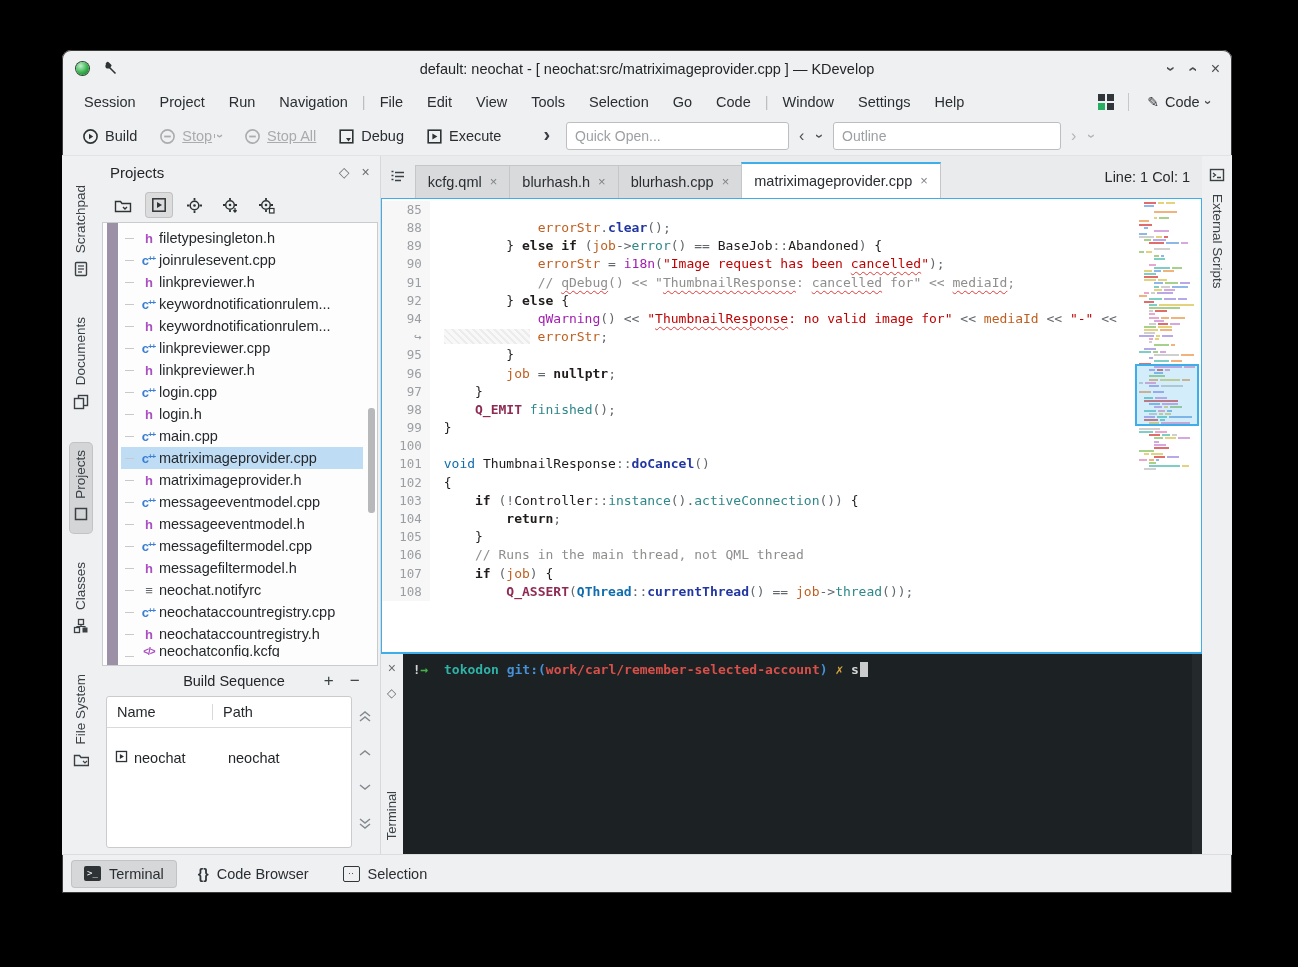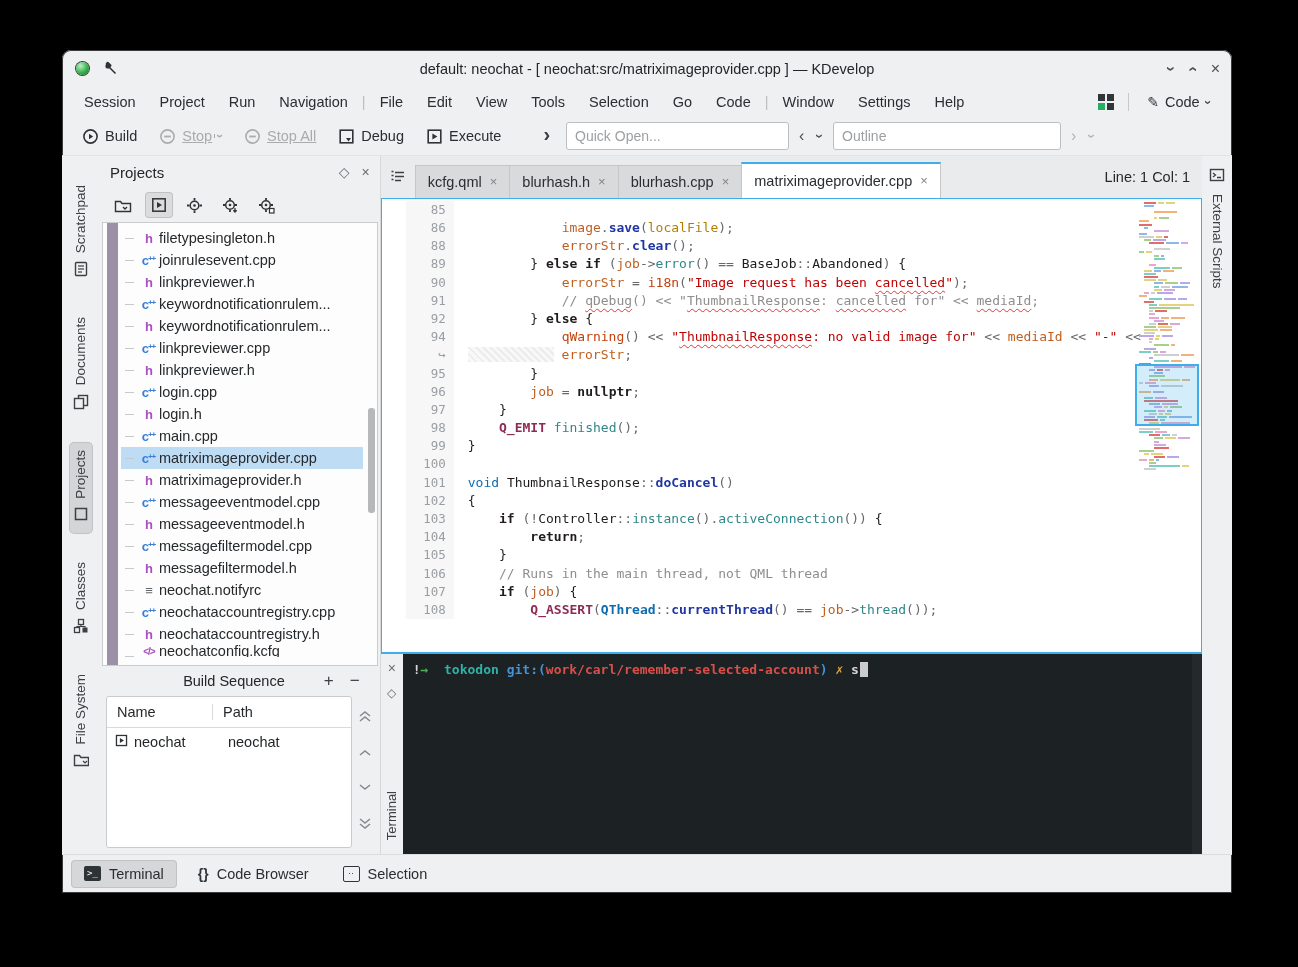--- a/index.html
+++ b/index.html
@@ -69,45 +69,45 @@
   .tree-scroll{position:absolute;right:2px;top:185px;width:7px;height:105px;background:#b6b8ba;border-radius:3px;}
   
   .bs-head{height:30px;display:flex;align-items:center;padding:0 12px;font-size:14.5px;color:#232629;}
   .bs-title{flex:1;text-align:center;padding-left:40px;}
   .bs-btn{font-size:17px;color:#3b4045;padding:0 8px;}
   .bs-body{height:152px;display:flex;padding:0 2px 6px 6px;}
   .bs-table{flex:1;background:#fff;border:1px solid #c9cbcd;border-radius:3px;font-size:14.5px;overflow:hidden;}
   .bs-cols{display:flex;border-bottom:1px solid #d8dadb;height:30px;align-items:center;}
   .bs-cols div{padding:0 10px;color:#26292c;}
   .bs-cols div:first-child{width:85px;border-right:1px solid #d8dadb;}
-  .bs-row{display:flex;align-items:center;height:28px;}
+  .bs-row{display:flex;align-items:center;height:28px;margin-top:16px;}
   .bs-row .c1{width:95px;padding:0 8px;display:flex;align-items:center;gap:6px;}
   .bs-row .c2{padding:0 10px;}
   .bs-arrows{width:26px;display:flex;flex-direction:column;align-items:center;justify-content:space-between;padding:14px 0 18px;color:#85898d;}
   .bs-arrows svg{display:block;}
   
   .editor-col{width:822px;display:flex;flex-direction:column;}
   .tabbar{height:42px;background:#eaebec;display:flex;align-items:flex-end;}
   .tabbar-icon{width:34px;display:flex;align-items:center;justify-content:center;align-self:center;color:#3b4045;}
   .tab{height:32px;display:flex;align-items:center;gap:8px;padding:0 12px;font-size:14.5px;color:#2a2e32;
     background:#d9dadb;border:1px solid #c4c6c8;border-bottom:none;margin-right:-1px;}
   .tab .x{color:#7f8488;font-size:13px;}
   .tab.active{background:#fff;border-top:2px solid #3daee9;height:34px;}
   .linecol{margin-left:auto;align-self:center;font-size:14.5px;color:#26292c;padding-right:12px;}
   .editor{height:455px;background:#fff;border:1px solid #3daee9;border-bottom-width:2px;position:relative;overflow:hidden;
     font-family:"DejaVu Sans Mono","Liberation Mono",monospace;font-size:13px;}
   .codewrap{position:absolute;inset:0;padding-top:2px;}
-  .crow{display:flex;height:18.2px;line-height:18.2px;white-space:pre;margin-left:24px;}
+  .crow{display:flex;height:18.2px;line-height:18.2px;white-space:pre;}
   .gut{flex:0 0 40px;text-align:right;color:#9a9ea2;background:#f7f7f7;padding-right:8px;font-size:12.5px;}
   .fold{flex:0 0 14px;background:#fff;}
   .codeln{flex:1;}
   .wavyR{text-decoration:underline wavy #e03a3a 1px;text-underline-offset:2.5px;}
   .pl{color:#1f1c1b}.kw{color:#1f1c1b;font-weight:bold}.dt{color:#0f6cad}.dtb{color:#0f6cad;font-weight:bold}
   .fnb{color:#2136a0;font-weight:bold}.fnt{color:#2e8788}.var{color:#bf5e1e}.par{color:#b08000}
-  .str{color:#bf0303}.com{color:#8f8e8d}.op{color:#63686d}.mac{color:#8f2a53;font-weight:bold}.qfn{color:#c2410c}
+  .str{color:#bf0303}.com{color:#8f8e8d}.op{color:#63686d}.mac{color:#8f2a53;font-weight:bold}.qfn{color:#a21caf}
   .hatch{display:inline-block;width:86px;height:15px;vertical-align:-3px;
     background:repeating-linear-gradient(45deg,#ececec 0 2px,#f8f8f8 2px 5px);}
   .minimap{position:absolute;top:3px;right:4px;width:60px;height:276px;}
   .mmrow{position:absolute;height:2px;display:flex;gap:2px;}
   .mmrow i{display:block;height:2px;}
   .mmview{position:absolute;left:-2px;right:-2px;background:rgba(61,174,233,.22);border:2px solid #3daee9;}
   
   .terminal{height:201px;display:flex;background:#eff0f1;}
   .term-strip{width:22px;display:flex;flex-direction:column;align-items:center;color:#6a6e72;padding-top:6px;}
   .term-strip .x{font-size:14px;}
@@ -490,21 +490,20 @@
             <span class="tab active">
               <span>matriximageprovider.cpp</span>
               <span class="x">×</span>
             </span>
           </span>
         <span class="linecol">Line: 1 Col: 1</span>
       </div>
       <div class="editor">
         <div class="codewrap" id="code-slot">
             <div class="crow"><span class="gut">85</span><span class="fold"></span><span class="codeln"></span></div>
-            <div class="crow"><span class="gut">86</span><span class="fold"></span><span class="codeln"><span class="pl">            </span><span class="var">image</span><span class="op">.</span><span class="fnb">save</span><span class="op">(</span><span class="par">localFile</span><span class="op">);</span></span></div>
             <div class="crow"><span class="gut">88</span><span class="fold"></span><span class="codeln"><span class="pl">            </span><span class="var">errorStr</span><span class="op">.</span><span class="fnb">clear</span><span class="op">();</span></span></div>
             <div class="crow"><span class="gut">89</span><span class="fold"></span><span class="codeln"><span class="pl">        </span><span class="pl">} </span><span class="kw">else if</span><span class="op"> (</span><span class="var">job</span><span class="op">-&gt;</span><span class="fnt">error</span><span class="op">()</span><span class="op"> == </span><span class="pl">BaseJob</span><span class="op">::</span><span class="pl">Abandoned</span><span class="op">) </span><span class="pl">{</span></span></div>
             <div class="crow"><span class="gut">90</span><span class="fold"></span><span class="codeln"><span class="pl">            </span><span class="var">errorStr</span><span class="op"> = </span><span class="qfn">i18n</span><span class="op">(</span><span class="str">"Image request has been </span><span class="str wavyR">cancelled</span><span class="str">"</span><span class="op">);</span></span></div>
             <div class="crow"><span class="gut">91</span><span class="fold"></span><span class="codeln"><span class="pl">            </span><span class="com">// </span><span class="com wavyR">qDebug</span><span class="com">() &lt;&lt; "</span><span class="com wavyR">ThumbnailResponse</span><span class="com">: </span><span class="com wavyR">cancelled</span><span class="com"> for" &lt;&lt; </span><span class="com wavyR">mediaId</span><span class="com">;</span></span></div>
             <div class="crow"><span class="gut">92</span><span class="fold"></span><span class="codeln"><span class="pl">        </span><span class="pl">} </span><span class="kw">else</span><span class="pl"> {</span></span></div>
             <div class="crow"><span class="gut">94</span><span class="fold"></span><span class="codeln"><span class="pl">            </span><span class="qfn">qWarning</span><span class="op">() &lt;&lt; </span><span class="str">"</span><span class="str wavyR">ThumbnailResponse</span><span class="str">: no valid image for"</span><span class="op"> &lt;&lt; </span><span class="var">mediaId</span><span class="op"> &lt;&lt; </span><span class="str">"-"</span><span class="op"> &lt;&lt;</span></span></div>
             <div class="crow"><span class="gut">↪</span><span class="fold"></span><span class="codeln"><span class="hatch"></span> <span class="var">errorStr</span><span class="op">;</span></span></div>
             <div class="crow"><span class="gut">95</span><span class="fold"></span><span class="codeln"><span class="pl">        </span><span class="pl">}</span></span></div>
             <div class="crow"><span class="gut">96</span><span class="fold"></span><span class="codeln"><span class="pl">        </span><span class="var">job</span><span class="op"> = </span><span class="kw">nullptr</span><span class="op">;</span></span></div>
             <div class="crow"><span class="gut">97</span><span class="fold"></span><span class="codeln"><span class="pl">    </span><span class="pl">}</span></span></div>

